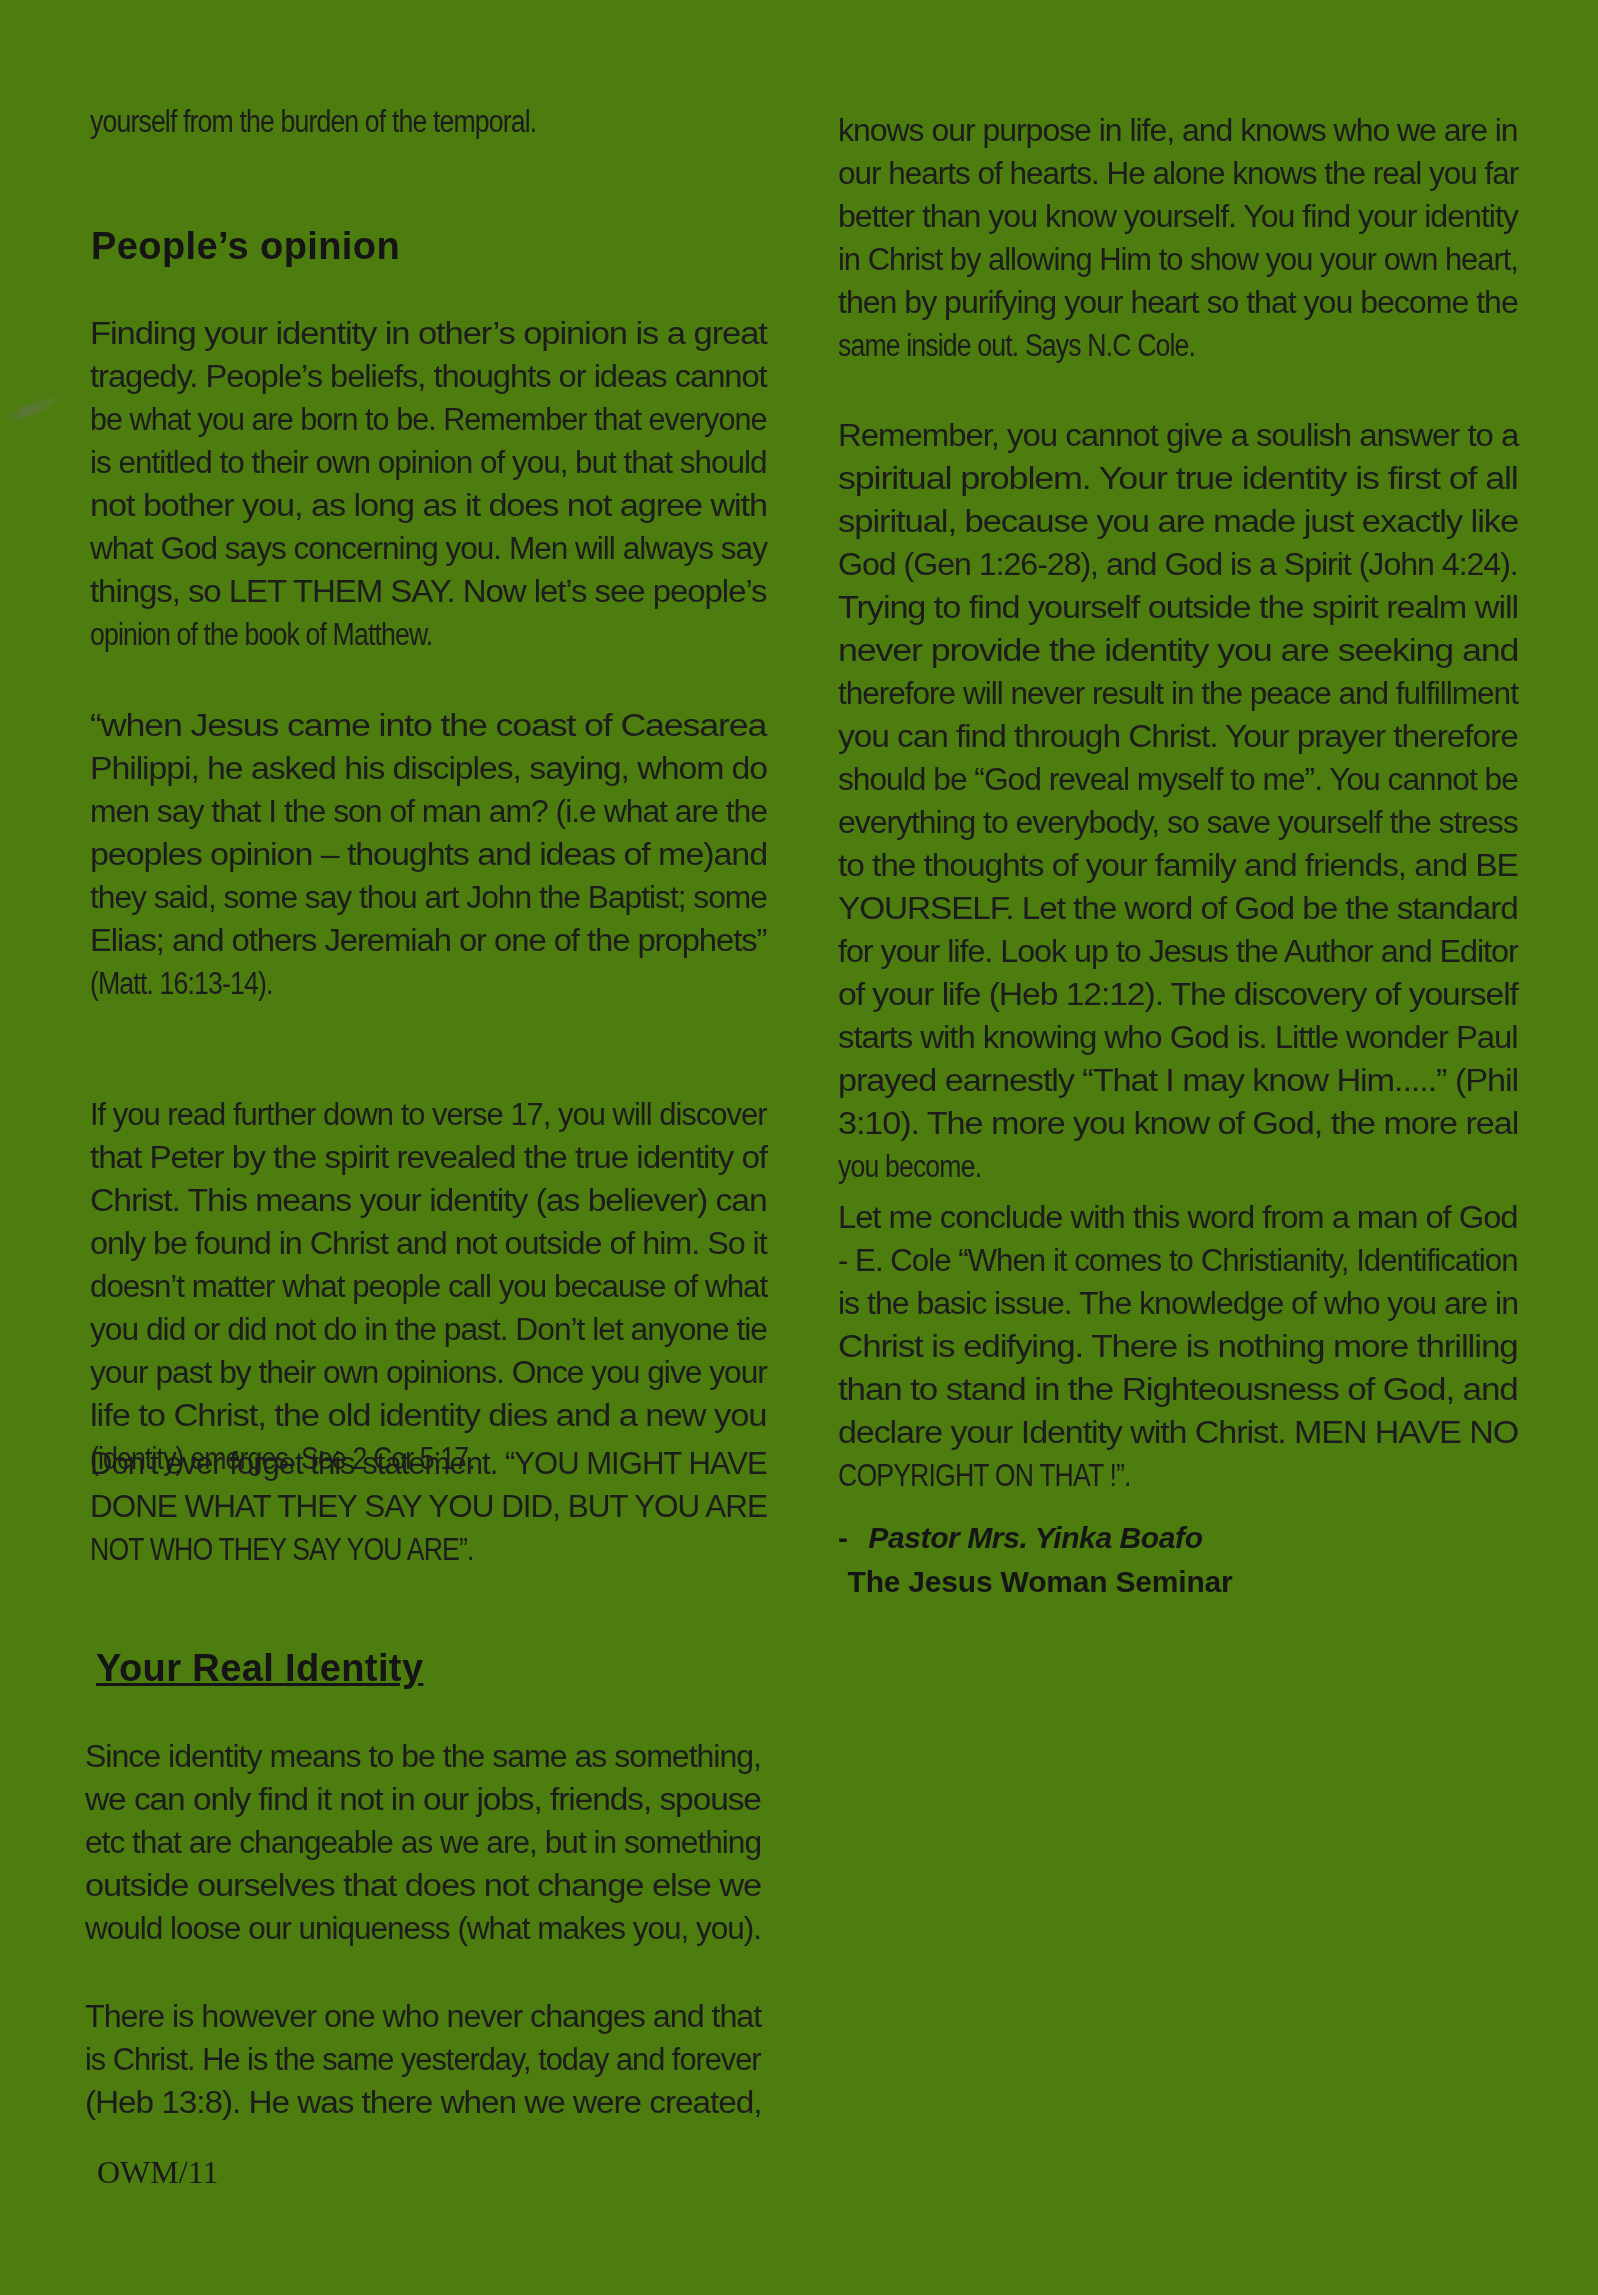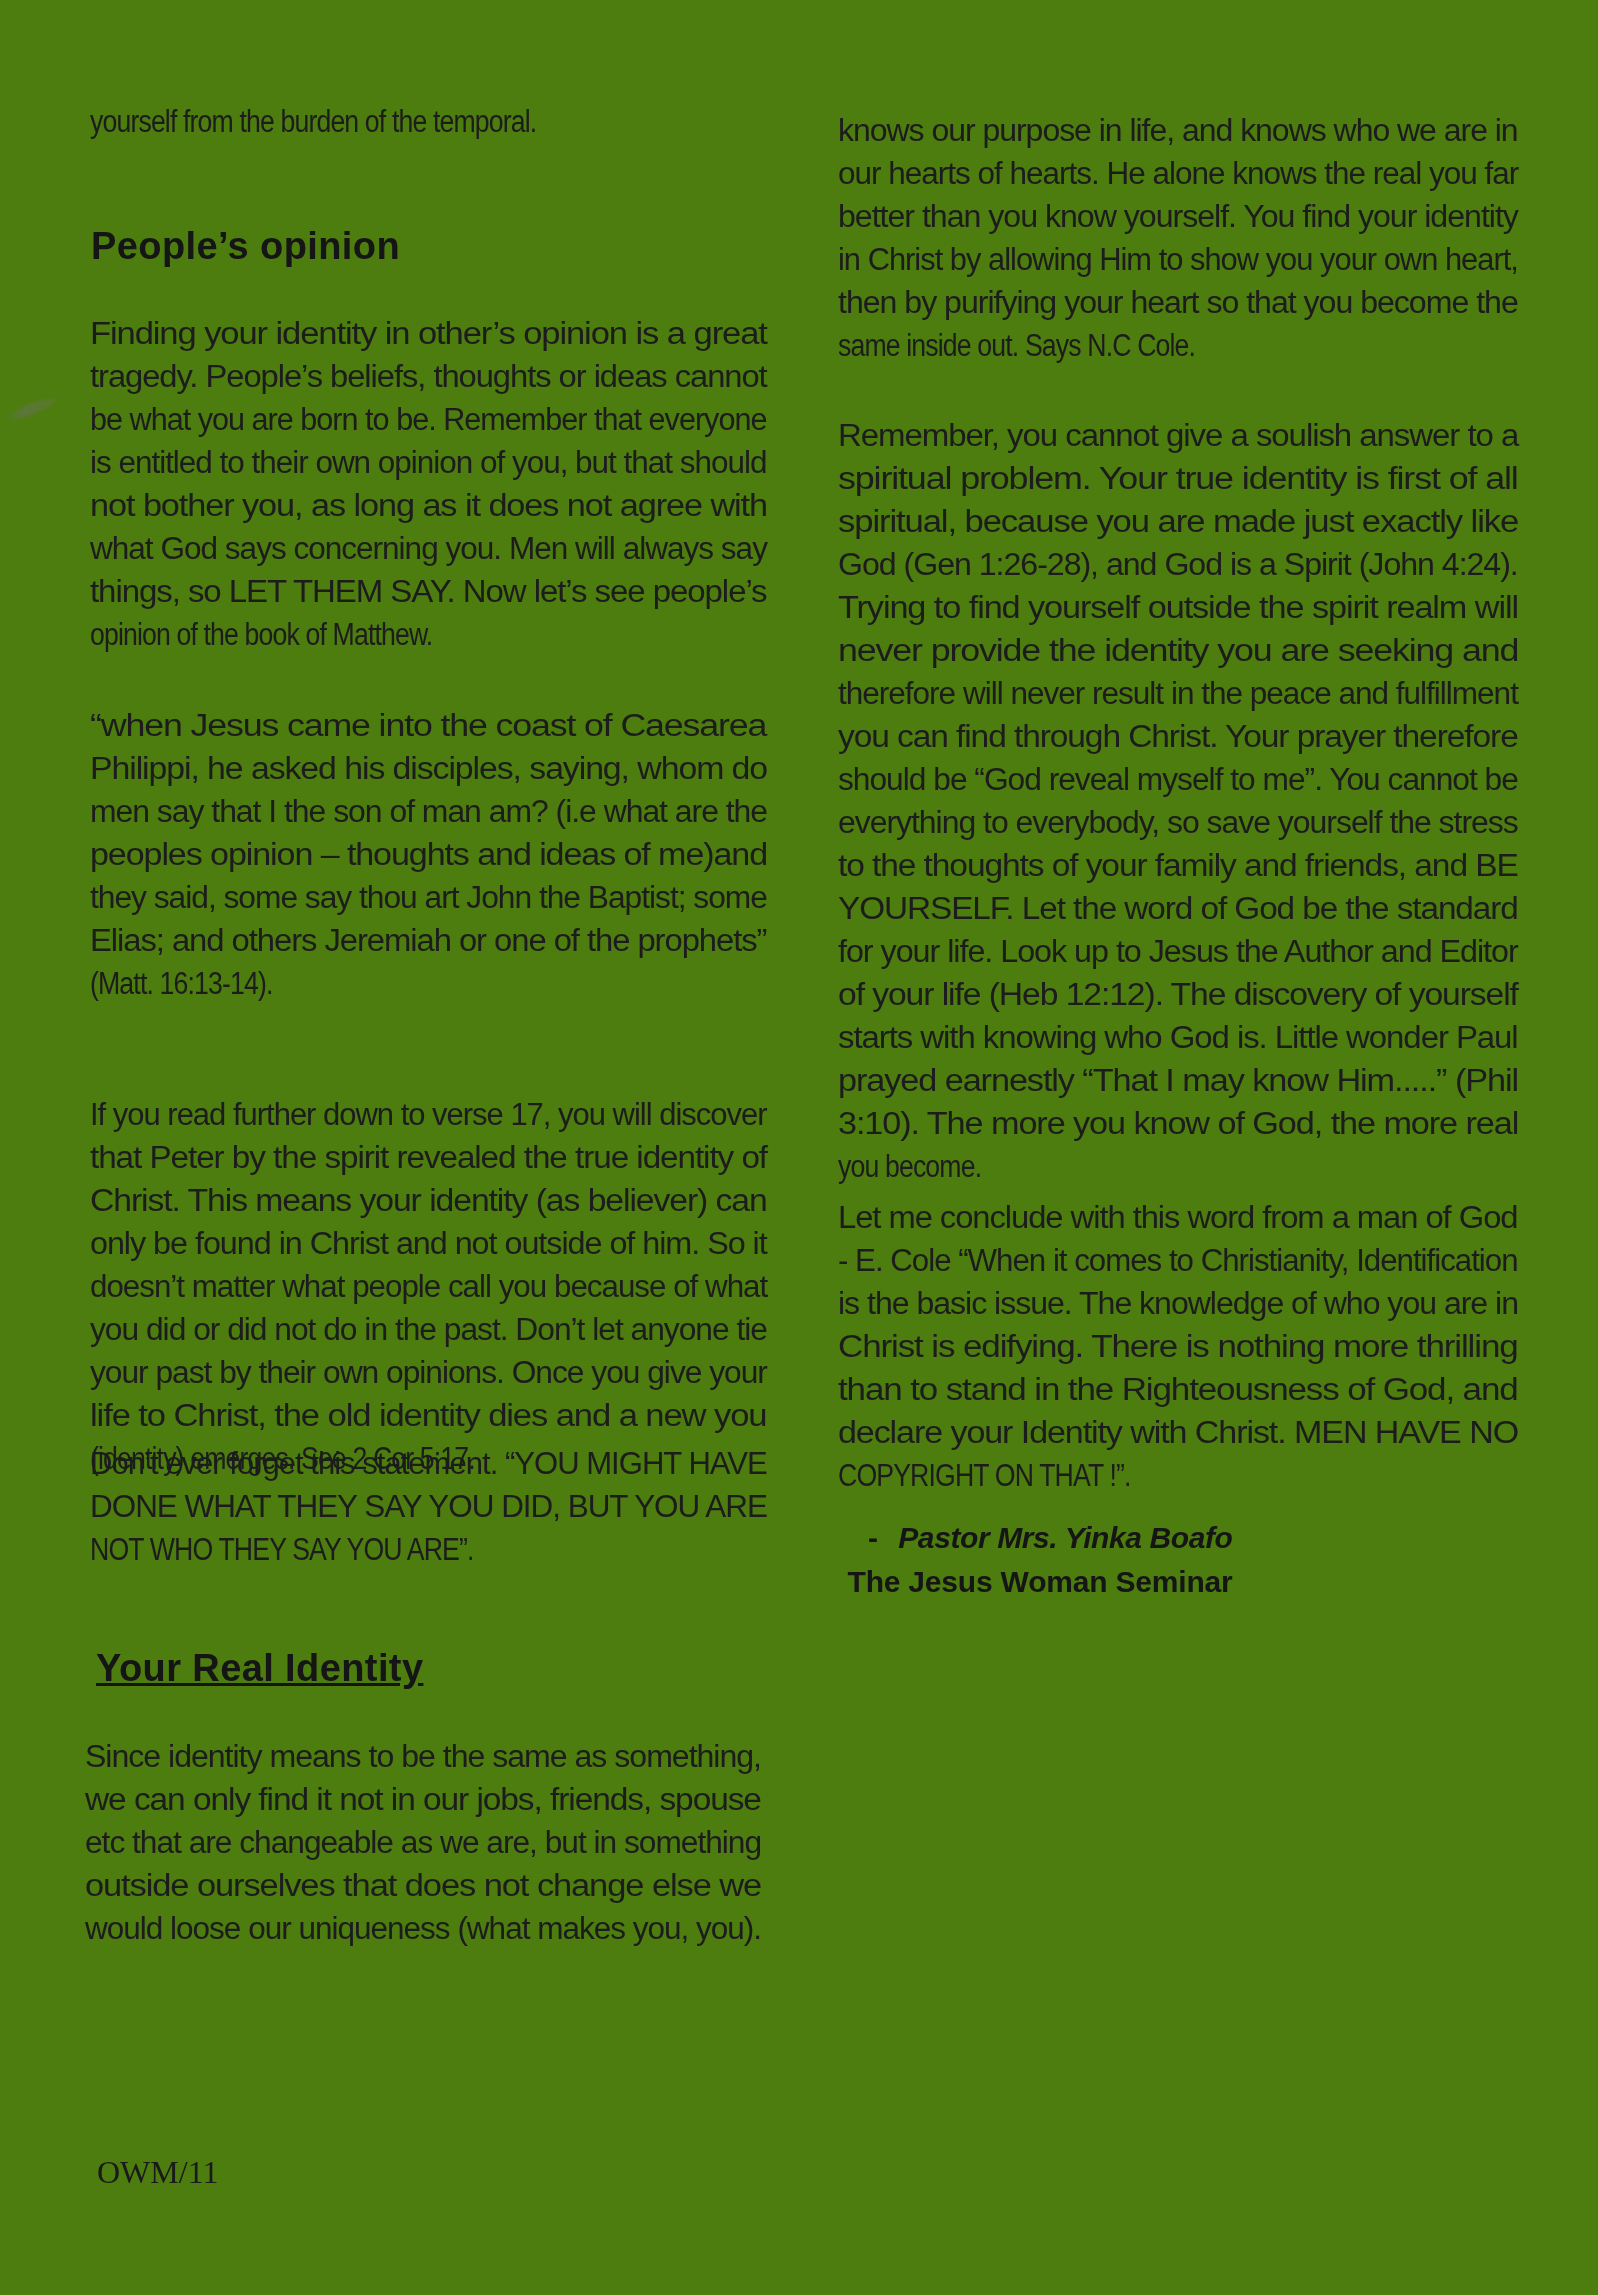--- a/index.html
+++ b/index.html
@@ -117,20 +117,25 @@
   <div class="heading" style="left:96px; top:1647px;text-decoration:underline;">Your Real Identity</div>
 
   <div class="block left-col" style="top:1735px; left:85px; width:676px;">
     <span class="line" style="white-space: nowrap; display: block; text-align: left; width: 653px; transform: scaleX(1.0352);">Since identity means to be the same as something,</span>
     <span class="line" style="white-space: nowrap; display: block; text-align: left; width: 626px; transform: scaleX(1.0797);">we can only find it not in our jobs, friends, spouse</span>
     <span class="line" style="white-space: nowrap; display: block; text-align: left; width: 661px; transform: scaleX(1.0228);">etc that are changeable as we are, but in something</span>
     <span class="line" style="white-space: nowrap; display: block; text-align: left; width: 608px; transform: scaleX(1.1121);">outside ourselves that does not change else we</span>
     <span class="line" style="white-space: nowrap; display: block; text-align: left; width: 665px; transform: scaleX(1.0167);">would loose our  uniqueness (what makes you, you).</span>
   </div>
 
+  <div class="block left-col" style="top:1995px; left:85px; width:676px;">
+    <span class="line" style="white-space: nowrap; display: block; text-align: left; width: 649px; transform: scaleX(1.0415);">There is however one who never changes and that</span>
+    <span class="line" style="white-space: nowrap; display: block; text-align: left; width: 681px; transform: scaleX(0.9919);">is Christ. He is the same yesterday, today and forever</span>
+    <span class="line" style="white-space: nowrap; display: block; text-align: left; width: 628px; transform: scaleX(1.077);">(Heb 13:8). He was there when we were created,</span>
+  </div>
 
   <div class="footer">OWM/11</div>
 
   <div class="block right-col" style="top:109px;">
     <span class="line" style="white-space: nowrap; display: block; text-align: left; width: 658px; transform: scaleX(1.0325);">knows our purpose in life, and knows who we are in</span>
     <span class="line" style="white-space: nowrap; display: block; text-align: left; width: 670px; transform: scaleX(1.0154);">our hearts of hearts. He alone knows the real you far</span>
     <span class="line" style="white-space: nowrap; display: block; text-align: left; width: 655px; transform: scaleX(1.0375);">better than you know yourself.  You find your identity</span>
     <span class="line" style="white-space: nowrap; display: block; text-align: left; width: 683px; transform: scaleX(0.9954);">in Christ by allowing Him to show you your own heart,</span>
     <span class="line" style="white-space: nowrap; display: block; text-align: left; width: 656px; transform: scaleX(1.0362);">then by purifying your heart so that you become the</span>
     <span class="line last" style="white-space: nowrap; display: block; text-align: left; width: 415px; transform: scaleX(0.86);">same inside out. Says N.C Cole.</span>
@@ -160,21 +165,21 @@
   <div class="block right-col" style="top:1196px;">
     <span class="line" style="white-space: nowrap; display: block; text-align: left; width: 643px; transform: scaleX(1.0567);">Let me conclude with this word from a man of God</span>
     <span class="line" style="white-space: nowrap; display: block; text-align: left; width: 674px; transform: scaleX(1.0082);">- E. Cole “When it comes to Christianity, Identification</span>
     <span class="line" style="white-space: nowrap; display: block; text-align: left; width: 657px; transform: scaleX(1.035);">is the basic issue. The knowledge of who you are in</span>
     <span class="line" style="white-space: nowrap; display: block; text-align: left; width: 602px; transform: scaleX(1.1289);">Christ is edifying. There is nothing more thrilling</span>
     <span class="line" style="white-space: nowrap; display: block; text-align: left; width: 602px; transform: scaleX(1.1289);">than to stand in the Righteousness of God, and</span>
     <span class="line" style="white-space: nowrap; display: block; text-align: left; width: 619px; transform: scaleX(1.0986);">declare your Identity with Christ. MEN HAVE NO</span>
     <span class="line last" style="white-space: nowrap; display: block; text-align: left; width: 340px; transform: scaleX(0.86);">COPYRIGHT ON THAT !”.</span>
   </div>
 
-  <div class="block" style="left:838px; top:1516px;text-align:right;">
+  <div class="block" style="left:838px; top:1516px;">
     <div style="height:44px; line-height:44px; white-space:nowrap;">
       <span class="sig-org">-</span>
       <span class="sig-name" style="margin-left:17.4px;">Pastor Mrs. Yinka Boafo</span>
     </div>
     <div style="height:44px; line-height:44px; white-space:nowrap; padding-left:9.5px;">
       <span class="sig-org">The Jesus Woman Seminar</span>
     </div>
   </div>
 
 </div>

